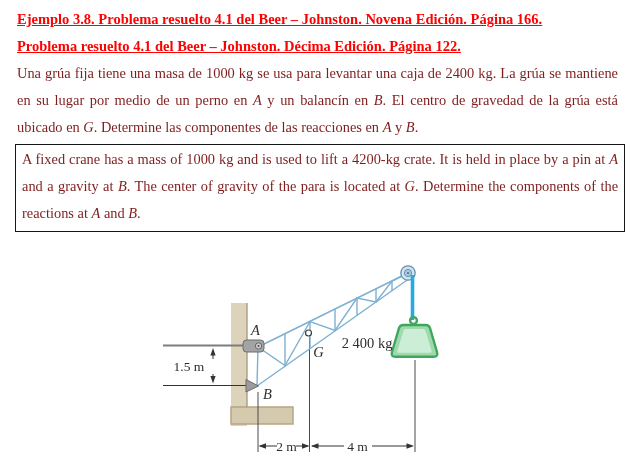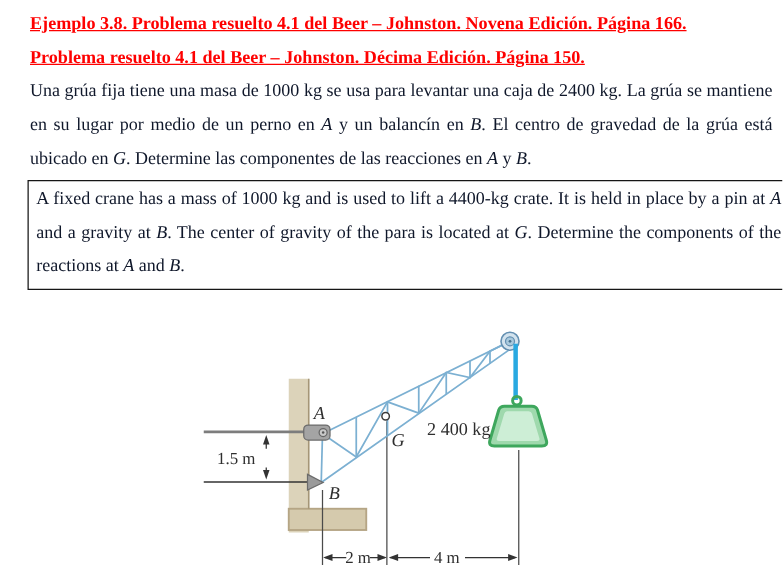--- a/index.html
+++ b/index.html
@@ -6,34 +6,34 @@
   html,body { background:#ffffff; }
   .page {
     position: relative;
     width: 626px;
     height: 462px;
     background: #ffffff;
     font-family: "Liberation Serif", serif;
     color: #000;
     overflow: hidden;
   }
-  .textcol { padding: 6px 8px 0 0; margin-left: 24px; }
+  .textcol { padding: 6px 8px 0 17px; }
   .title-line {
     font-size: 14.5px;
     font-weight: bold;
     color: #fe0000;
     text-decoration: underline;
     line-height: 27px;
     white-space: nowrap;
   }
   .para {
     font-size: 14.4px;
     line-height: 27px;
     text-align: justify;
-    color: #0f172a;
+    color: #7f1d1d;
   }
   .para i, .en-box i { font-style: italic; }
   .en-box {
     margin: 3px 0 0 -2px;
     width: 610px;
     height: 88px;
     border: 1.5px solid #161616;
     padding: 1px 6px 0 6px;
     overflow: hidden;
   }
@@ -47,26 +47,26 @@
   svg text.pt  { font-size: 14.5px; font-style: italic; }
   svg text.load{ font-size: 14.5px; }
 </style>
 </head>
 <body>
 
 <div class="page">
 
   <div class="textcol">
     <div class="title-line">Ejemplo 3.8. Problema resuelto 4.1 del Beer – Johnston. Novena Edición. Página 166.</div>
-    <div class="title-line">Problema resuelto 4.1 del Beer – Johnston. Décima Edición. Página 150.</div>
+    <div class="title-line">Problema resuelto 4.1 del Beer – Johnston. Décima Edición. Página 122.</div>
 
     <p class="para"><span>Una grúa fija tiene una masa de 1000 kg se usa para levantar una caja de 2400 kg. La grúa se mantiene en su lugar por medio de un perno en </span><i>A</i><span> y un balancín en </span><i>B</i><span>. El centro de gravedad de la grúa está ubicado en </span><i>G</i><span>. Determine las componentes de las reacciones en </span><i>A</i><span> y </span><i>B</i><span>.</span></p>
 
     <div class="en-box">
-      <p class="para"><span>A fixed crane has a mass of 1000 kg and is used to lift a 4400-kg crate. It is held in place by a pin at </span><i>A</i><span> and a gravity at </span><i>B</i><span>. The center of gravity of the para is located at </span><i>G</i><span>. Determine the components of the reactions at </span><i>A</i><span> and </span><i>B</i><span>.</span></p>
+      <p class="para"><span>A fixed crane has a mass of 1000 kg and is used to lift a 4200-kg crate. It is held in place by a pin at </span><i>A</i><span> and a gravity at </span><i>B</i><span>. The center of gravity of the para is located at </span><i>G</i><span>. Determine the components of the reactions at </span><i>A</i><span> and </span><i>B</i><span>.</span></p>
     </div>
   </div>
 
   <svg class="figure" width="626" height="204" viewBox="0 0 626 204">
 
     <rect x="231" y="45" width="16" height="123" fill="#dcd3ba"></rect>
     <rect x="231" y="149" width="62" height="17" fill="#d5caad" stroke="#b5a585" stroke-width="1.5"></rect>
     <line x1="247" y1="45" x2="247" y2="149" stroke="#a59677" stroke-width="1.3"></line>
 
     <g stroke="#4a4a4a" stroke-width="1">

